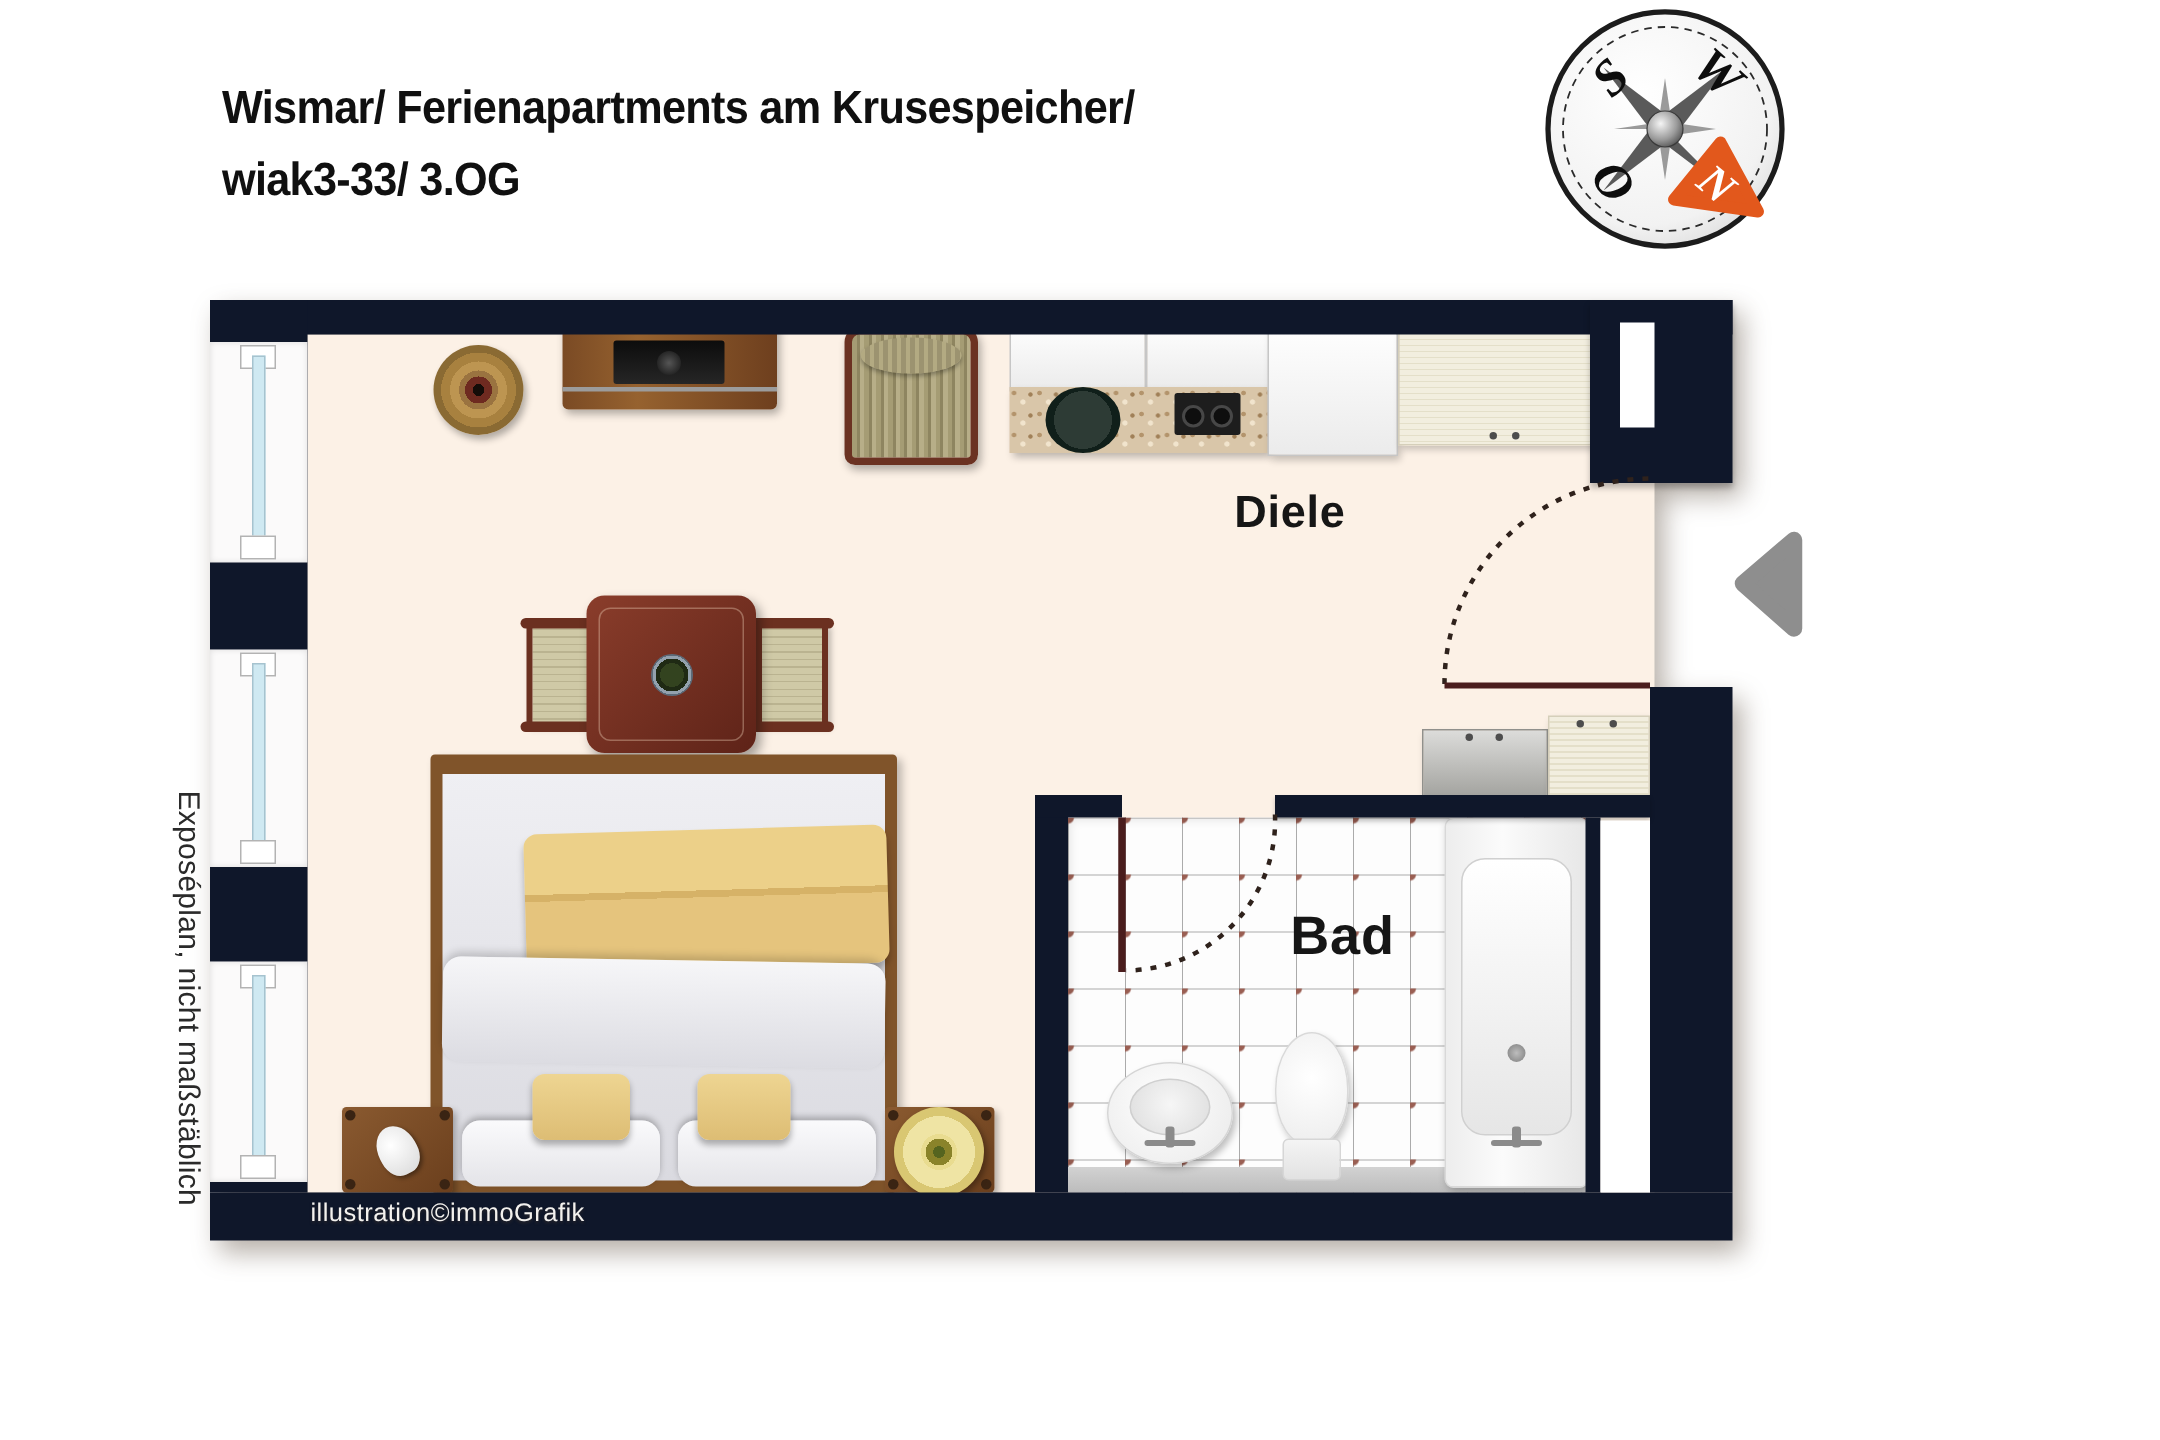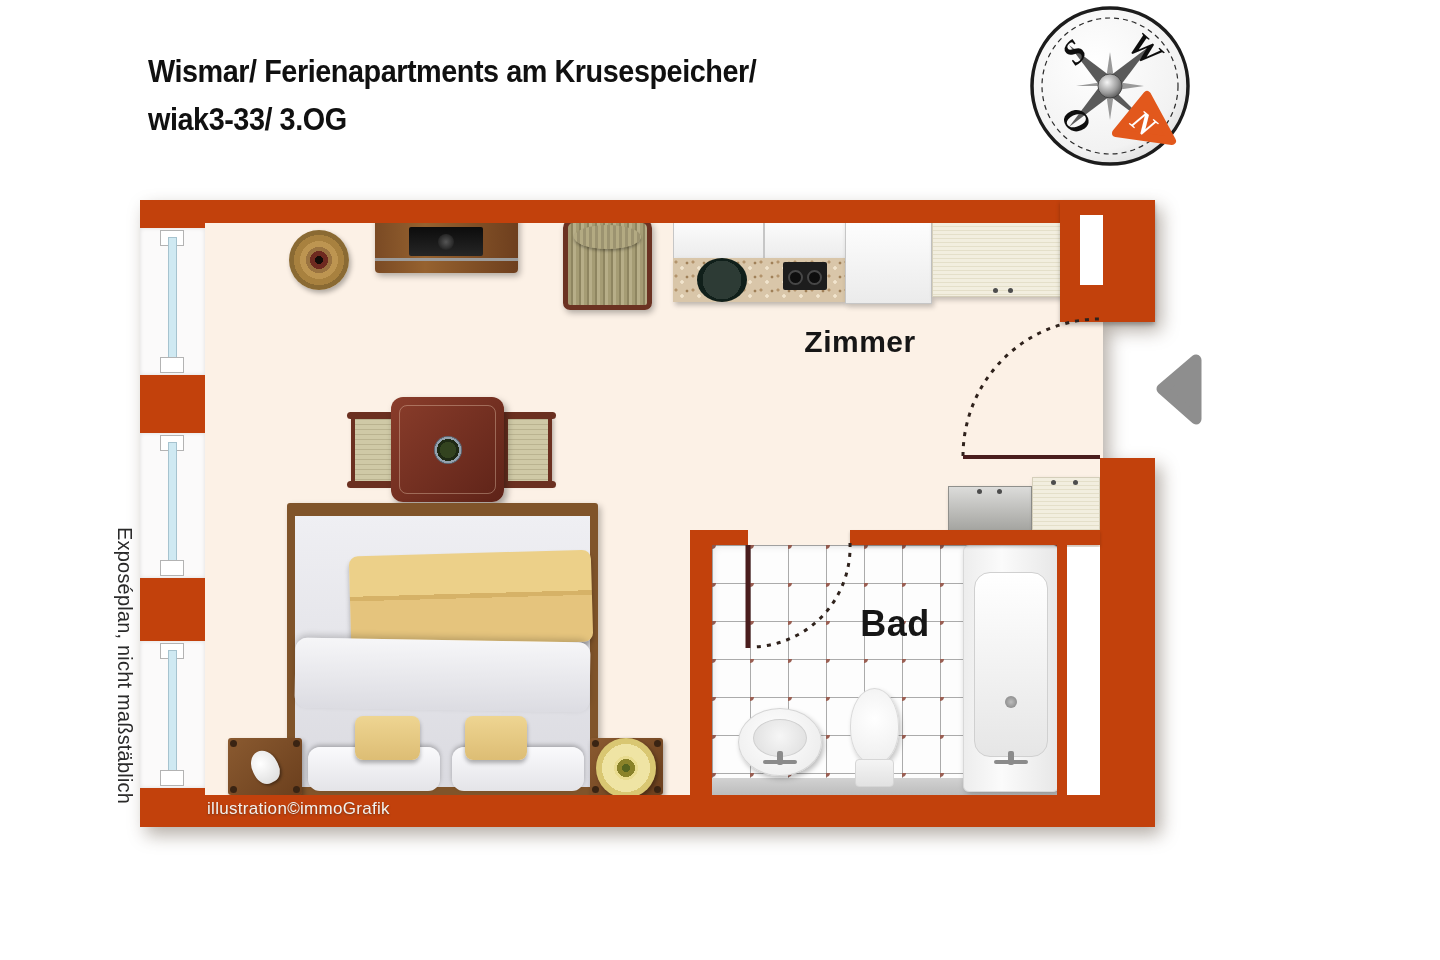--- a/index.html
+++ b/index.html
@@ -13,21 +13,21 @@
          transform:scaleX(0.93);transform-origin:left top;}
 
   
   .side-note{position:absolute;left:136px;top:527px;width:300px;height:26px;
              transform:rotate(90deg);transform-origin:0 0;
              font-size:20px;color:#2a2a2a;letter-spacing:0.2px;}
 
   
   .plan{position:absolute;left:140px;top:200px;width:1015px;height:627px;
         filter:drop-shadow(6px 8px 9px rgba(90,75,60,0.45));}
-  .wall{position:absolute;background:#c2410c;}
+  .wall{position:absolute;background:#0f172a;}
   .floor{position:absolute;background:#fcf1e6;}
   .niche{position:absolute;background:#fff;}
 
   .room-label{position:absolute;font-weight:700;color:#161616;font-size:30px;
               letter-spacing:0.5px;text-align:center;}
 
   .copyright{position:absolute;left:67px;top:4px;font-size:17px;color:#f3f1ee;
              text-shadow:0 1px 2px rgba(60,50,40,0.55);letter-spacing:0.3px;}
 
   
@@ -297,17 +297,17 @@
         <div class="sq bot"></div>
     </div>
 
     <svg class="abs" style="left:0;top:0;pointer-events:none;" width="1015" height="627" viewBox="0 0 1015 627">
       <path d="M 823 256 A 137 137 0 0 1 960 119" fill="none" stroke="#2f221c" stroke-width="3" stroke-dasharray="4 6"></path>
       <line x1="823" y1="257" x2="960" y2="257" stroke="#4a1d1d" stroke-width="4"></line>
       <path d="M 710 343 A 100 100 0 0 1 611 447" fill="none" stroke="#2f221c" stroke-width="3" stroke-dasharray="4 6"></path>
       <line x1="608" y1="345" x2="608" y2="448" stroke="#4a1d1d" stroke-width="5"></line>
     </svg>
 
-    <div class="room-label" style="left:630px;top:125px;width:180px;">Zimmer</div>
+    <div class="room-label" style="left:630px;top:125px;width:180px;">Diele</div>
     <div class="room-label" style="left:705px;top:403px;width:100px;font-size:36px;">Bad</div>
   </div>
 
 </div>
 
 </body></html>

